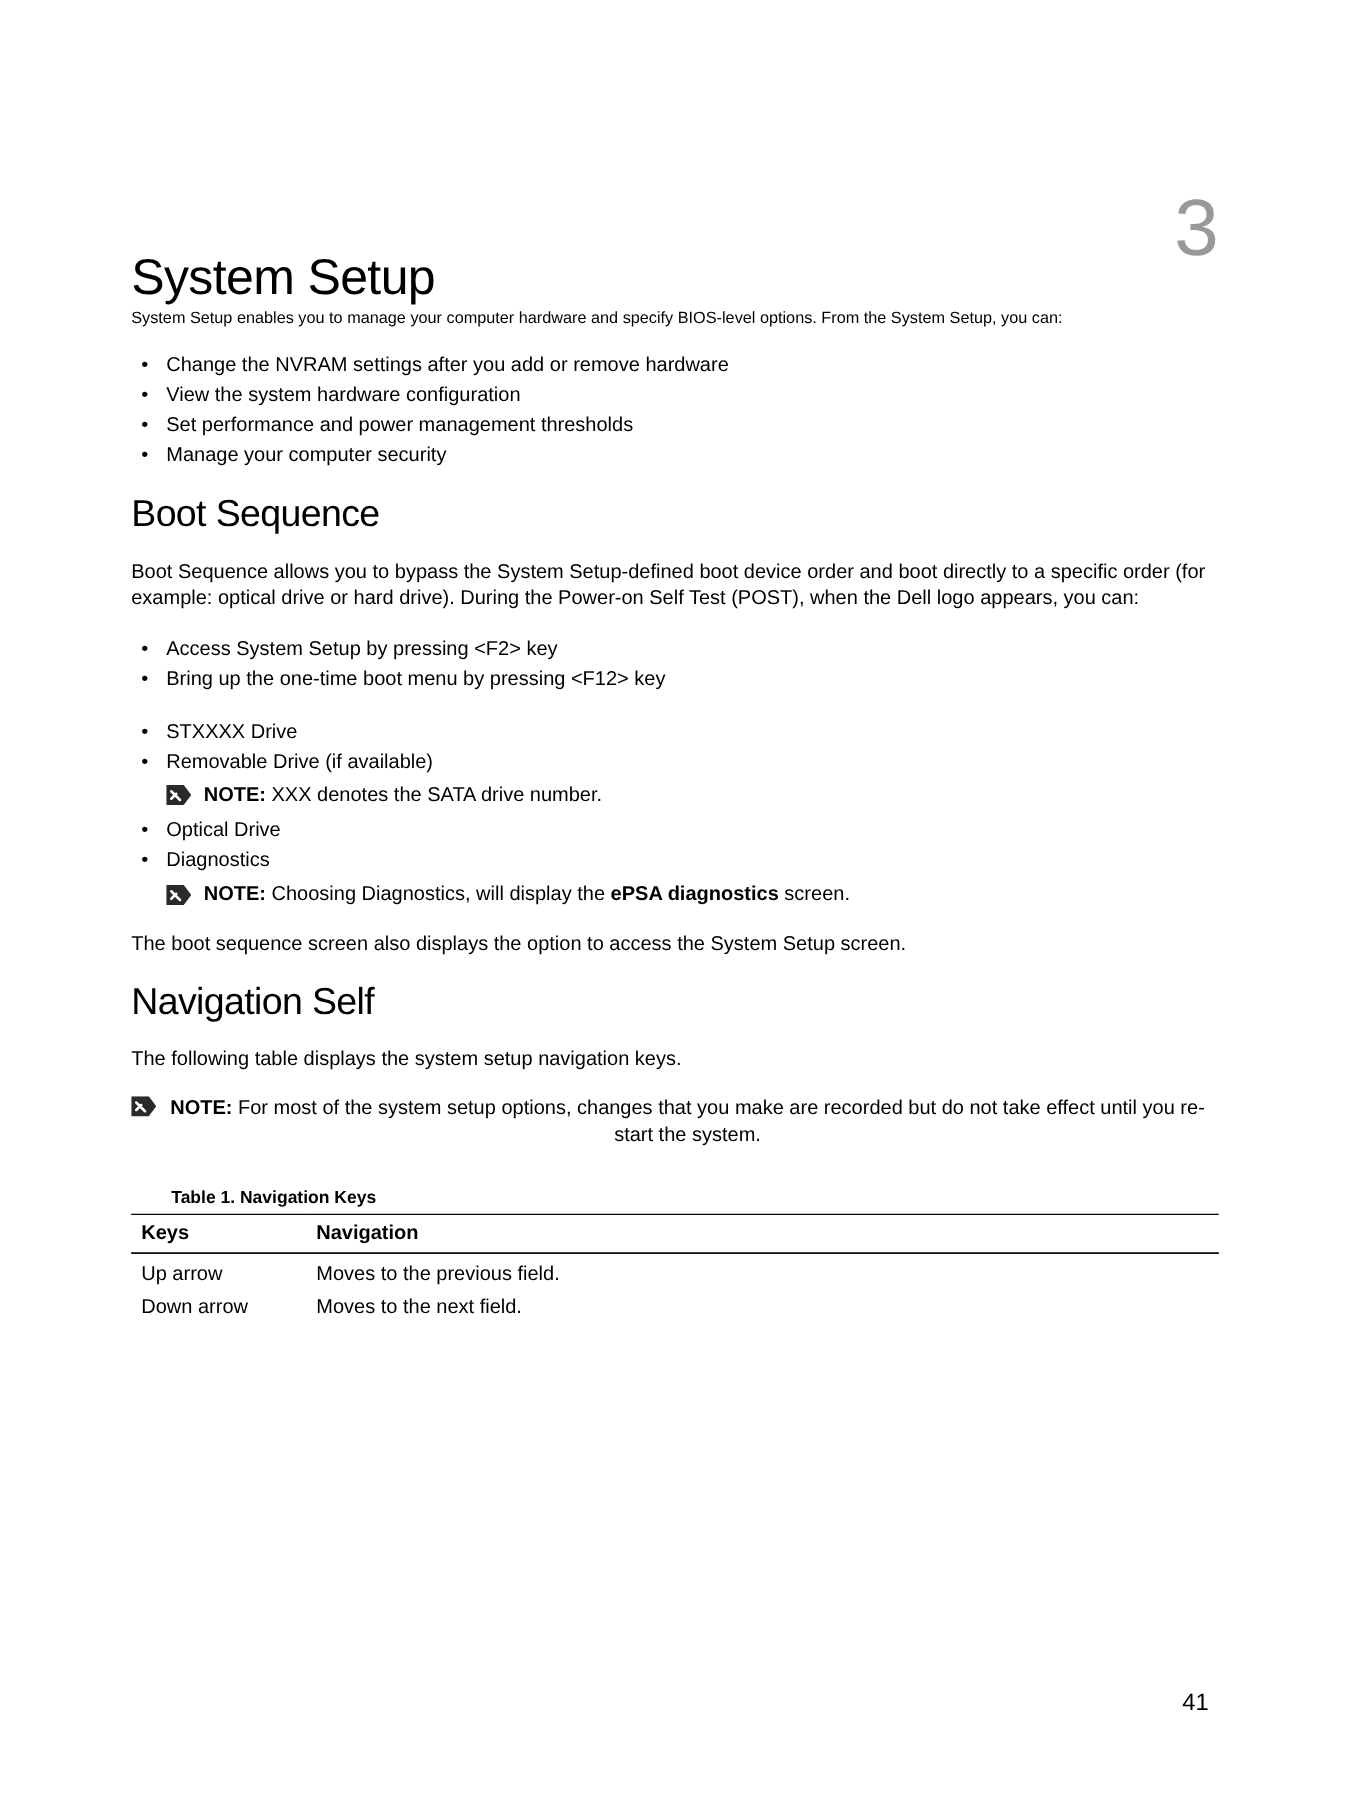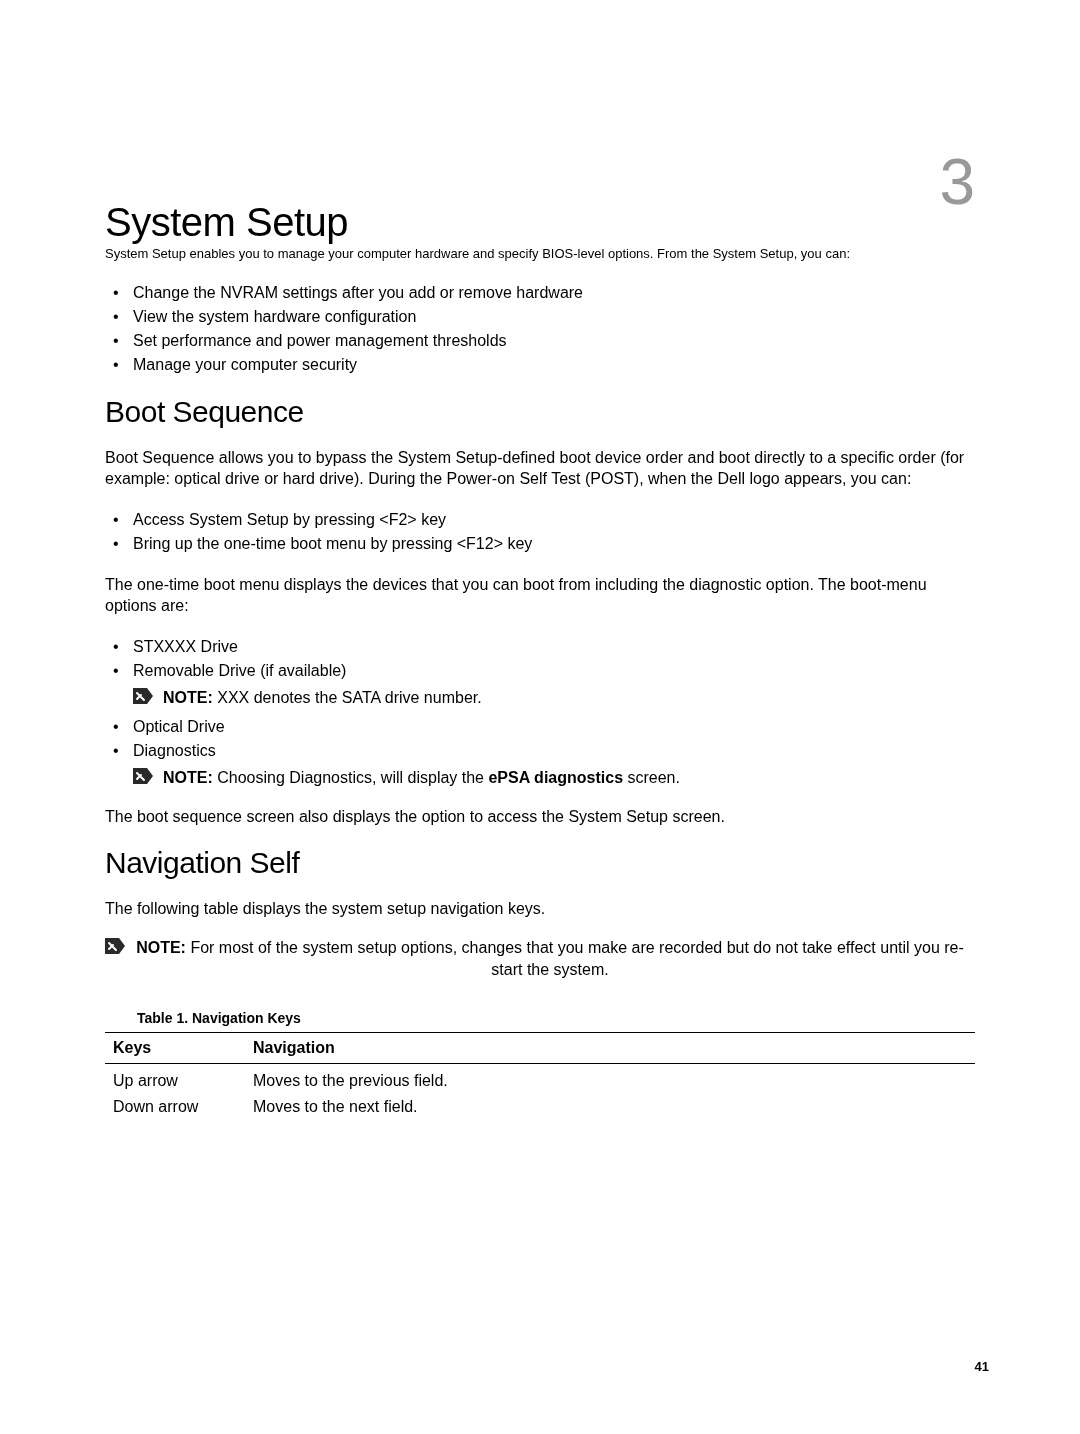--- a/index.html
+++ b/index.html
@@ -63,21 +63,21 @@
       font-family: 'Arial Narrow', Arial, sans-serif;
       letter-spacing: -0.5px;
     }
     .body-para {
       font-size: 16px;
       line-height: 1.35;
       margin-bottom: 18px;
     }
     .note-block {
       display: flex;
-      align-items: flex-start;
+      align-items: center;
       gap: 10px;
       margin-left: 28px;
       margin-top: 4px;
       margin-bottom: 6px;
     }
     .note-icon {
       flex-shrink: 0;
       width: 20px;
       height: 18px;
       margin-top: 1px;
@@ -124,23 +124,22 @@
     table td {
       padding: 4px 8px;
       vertical-align: top;
     }
     .col-keys {
       width: 140px;
     }
     .page-number {
       position: absolute;
       bottom: 60px;
-      right: 91px;
-      font-size: 13px;
-      font-weight: bold;
+      right: 113px;
+      font-size: 19px;
     }
     .bold {
       font-weight: bold;
     }
   </style>
 </head>
 <body>
 
 <div class="page">
   <div class="chapter-number">3</div>
@@ -158,21 +157,20 @@
 
   <h2 class="section-heading">Boot Sequence</h2>
 
   <p class="body-para">Boot Sequence allows you to bypass the System Setup-defined boot device order and boot directly to a specific order (for example: optical drive or hard drive). During the Power-on Self Test (POST), when the Dell logo appears, you can:</p>
 
   <ul class="bullet-list">
     <li>Access System Setup by pressing &lt;F2&gt; key</li>
     <li>Bring up the one-time boot menu by pressing &lt;F12&gt; key</li>
   </ul>
 
-  <p class="body-para">The one-time boot menu displays the devices that you can boot from including the diagnostic option. The boot-menu options are:</p>
 
   <ul class="bullet-list">
     <li>STXXXX Drive</li>
     <li>Removable Drive (if available)</li>
     <div class="note-block">
       <span class="note-icon">
         <svg viewBox="0 0 20 18" width="20" height="18">
           <path d="M0 0 L14 0 L20 8 L14 16 L0 16 Z" fill="#2a2a2a"></path>
           <path d="M4 5 L11 12 M4 11 L8 7" stroke="#fff" stroke-width="2" fill="none" stroke-linecap="round"></path>
         </svg>

